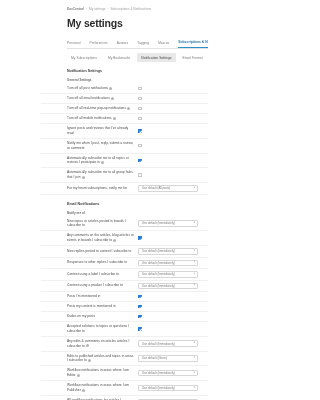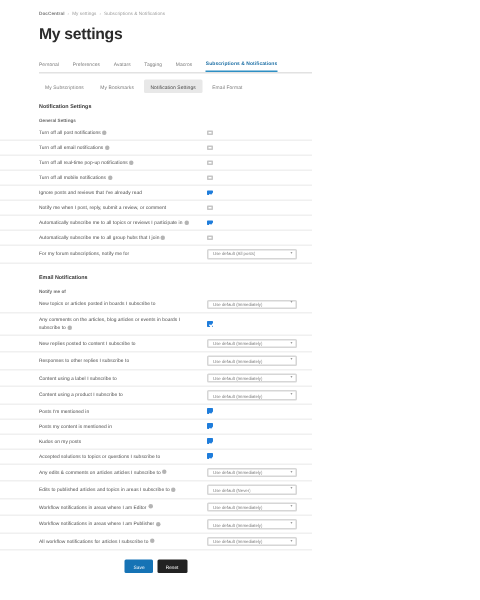--- a/index.html
+++ b/index.html
@@ -4,21 +4,21 @@
 <style>
   * { box-sizing: border-box; margin: 0; padding: 0; }
   html, body {
     width: 208px;
     height: 400px;
     background: #ffffff;
     font-family: "Liberation Sans", sans-serif;
     color: #3a3a3a;
     overflow: hidden;
   }
-  .page { width: 208px; height: 392px; position: relative; background:#fff; }
+  .page { width: 208px; height: 392px; position: relative; background:#fff;padding-left:41px; }
 
   
   .breadcrumb {
     display: flex;
     align-items: center;
     gap: 2px;
     padding: 7px 0 0 26px;
     font-size: 3.1px;
     color: #8d8d8d;
     letter-spacing: .05px;

